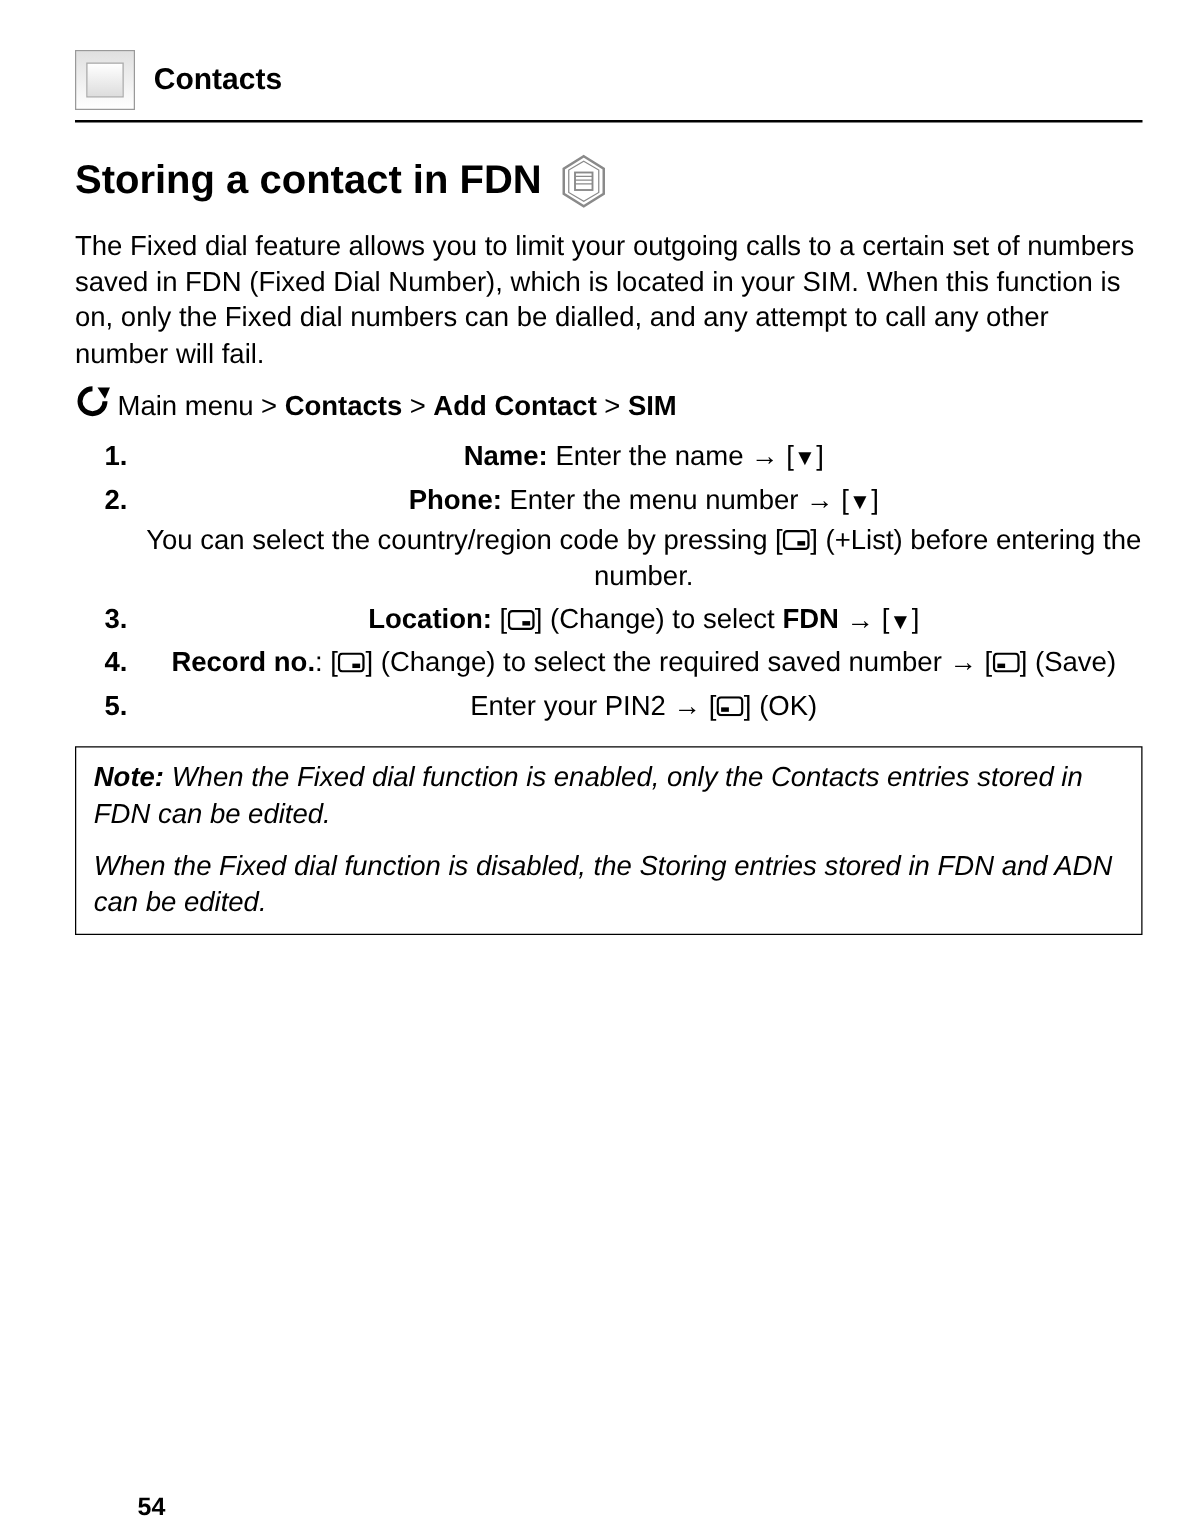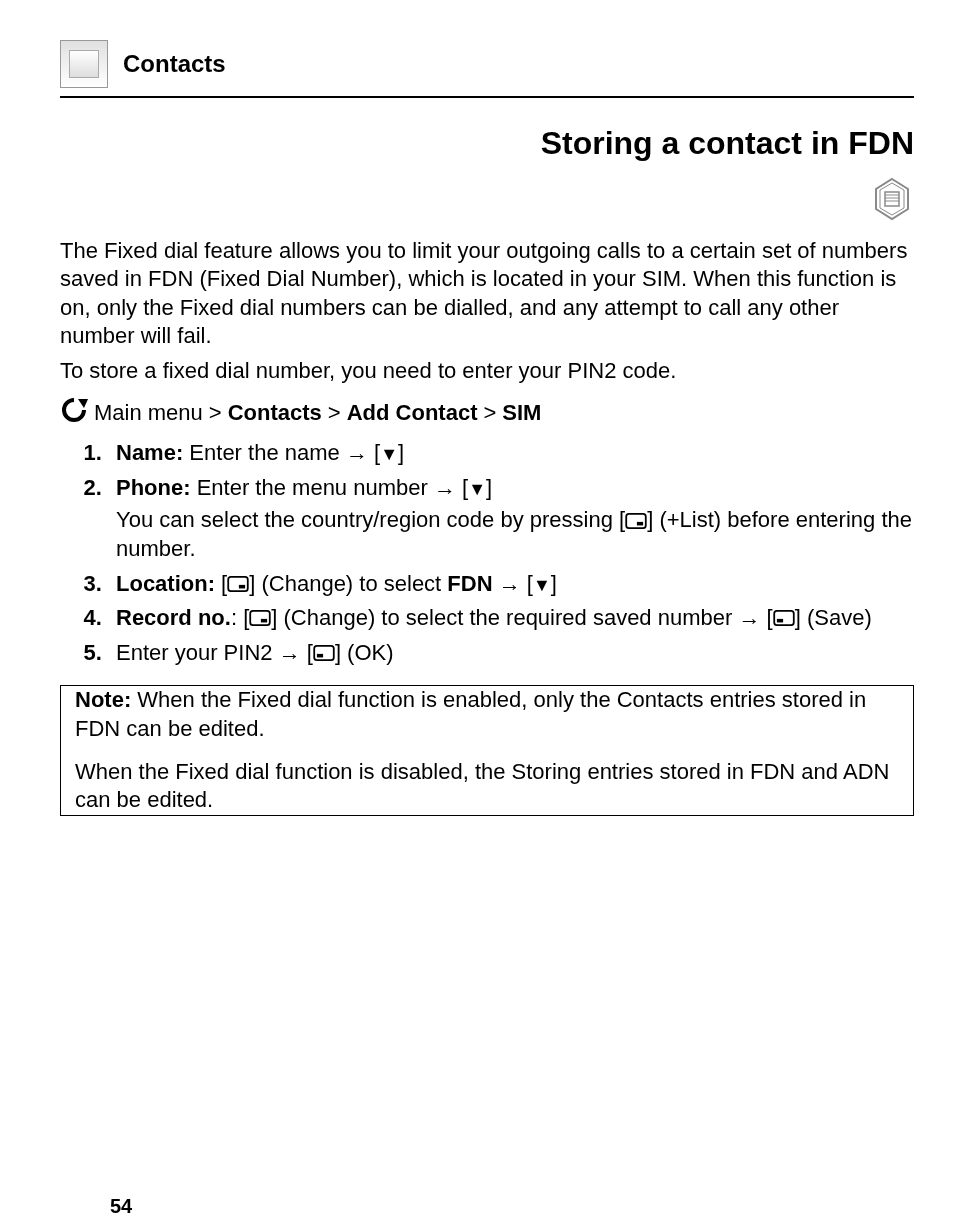--- a/index.html
+++ b/index.html
@@ -39,24 +39,23 @@
       background: linear-gradient(to bottom, #fff, #ddd);
       border: 1px solid #aaa;
       position: relative;
     }
     .section-title {
       font-weight: bold;
       font-size: 24px;
     }
     .main-title {
       display: flex;
-      align-items: flex-end;
+      align-items: flex-start;
       gap: 12px;
       margin-bottom: 16px;
-      flex-direction: column;
     }
     .main-title h1 {
       margin: 0;
       font-size: 32px;
       font-weight: 800;
       font-family: Arial, Helvetica, sans-serif;
     }
     .sim-icon {
       width: 44px;
       height: 44px;
@@ -79,20 +78,21 @@
       margin-bottom: 8px;
       text-align: right;
     }
     .arrow-circle-icon svg {
       width: 28px;
       height: 28px;
     }
     ol.steps {
       margin: 6px 0 14px 0;
       padding-left: 48px;
+      text-align: center;
     }
     ol.steps > li {
       margin-bottom: 6px;
       padding-left: 8px;
     }
     ol.steps > li::marker {
       font-weight: bold;
     }
     .italic {
     }
@@ -119,22 +119,23 @@
     .arrow {
       display: inline-block;
       font-size: 22px;
       line-height: 1;
       vertical-align: middle;
       position: relative;
       top: -1px;
     }
     .note-box {
       border: 1px solid #000;
-      padding: 0 14px;
+      padding: 10px 14px;
       margin-top: 18px;
+      font-style: italic;
     }
     .note-box p {
       margin: 0 0 14px 0;
     }
     .note-box p:last-child {
       margin-bottom: 0;
     }
     .page-number {
       position: absolute;
       bottom: 40px;
@@ -167,21 +168,20 @@
         <path d="M22 6 L34 13 L34 31 L22 38 L10 31 L10 13 Z" fill="none" stroke="#8a8a8a" stroke-width="1"></path>
         <rect x="15" y="15" width="14" height="14" fill="none" stroke="#8a8a8a" stroke-width="1.5"></rect>
         <line x1="15" y1="18" x2="29" y2="18" stroke="#8a8a8a" stroke-width="1"></line>
         <line x1="15" y1="21" x2="29" y2="21" stroke="#8a8a8a" stroke-width="1"></line>
         <line x1="15" y1="24" x2="29" y2="24" stroke="#8a8a8a" stroke-width="1"></line>
       </svg>
     </span>
   </div>
 
   <p>The Fixed dial feature allows you to limit your outgoing calls to a certain set of numbers saved in FDN (Fixed Dial Number), which is located in your SIM. When this function is on, only the Fixed dial numbers can be dialled, and any attempt to call any other number will fail.</p>
-  <p>To store a fixed dial number, you need to enter your PIN2 code.</p>
 
   <div class="breadcrumb">
     <span class="arrow-circle-icon">
       <svg viewBox="0 0 28 28">
         <path d="M 14 4 A 10 10 0 1 0 24 14" fill="none" stroke="#000" stroke-width="4"></path>
         <path d="M 18 3 L 28 3 L 24 12 Z" fill="#000"></path>
       </svg>
     </span>
     <span>Main menu</span>
     <span>&gt;</span>

